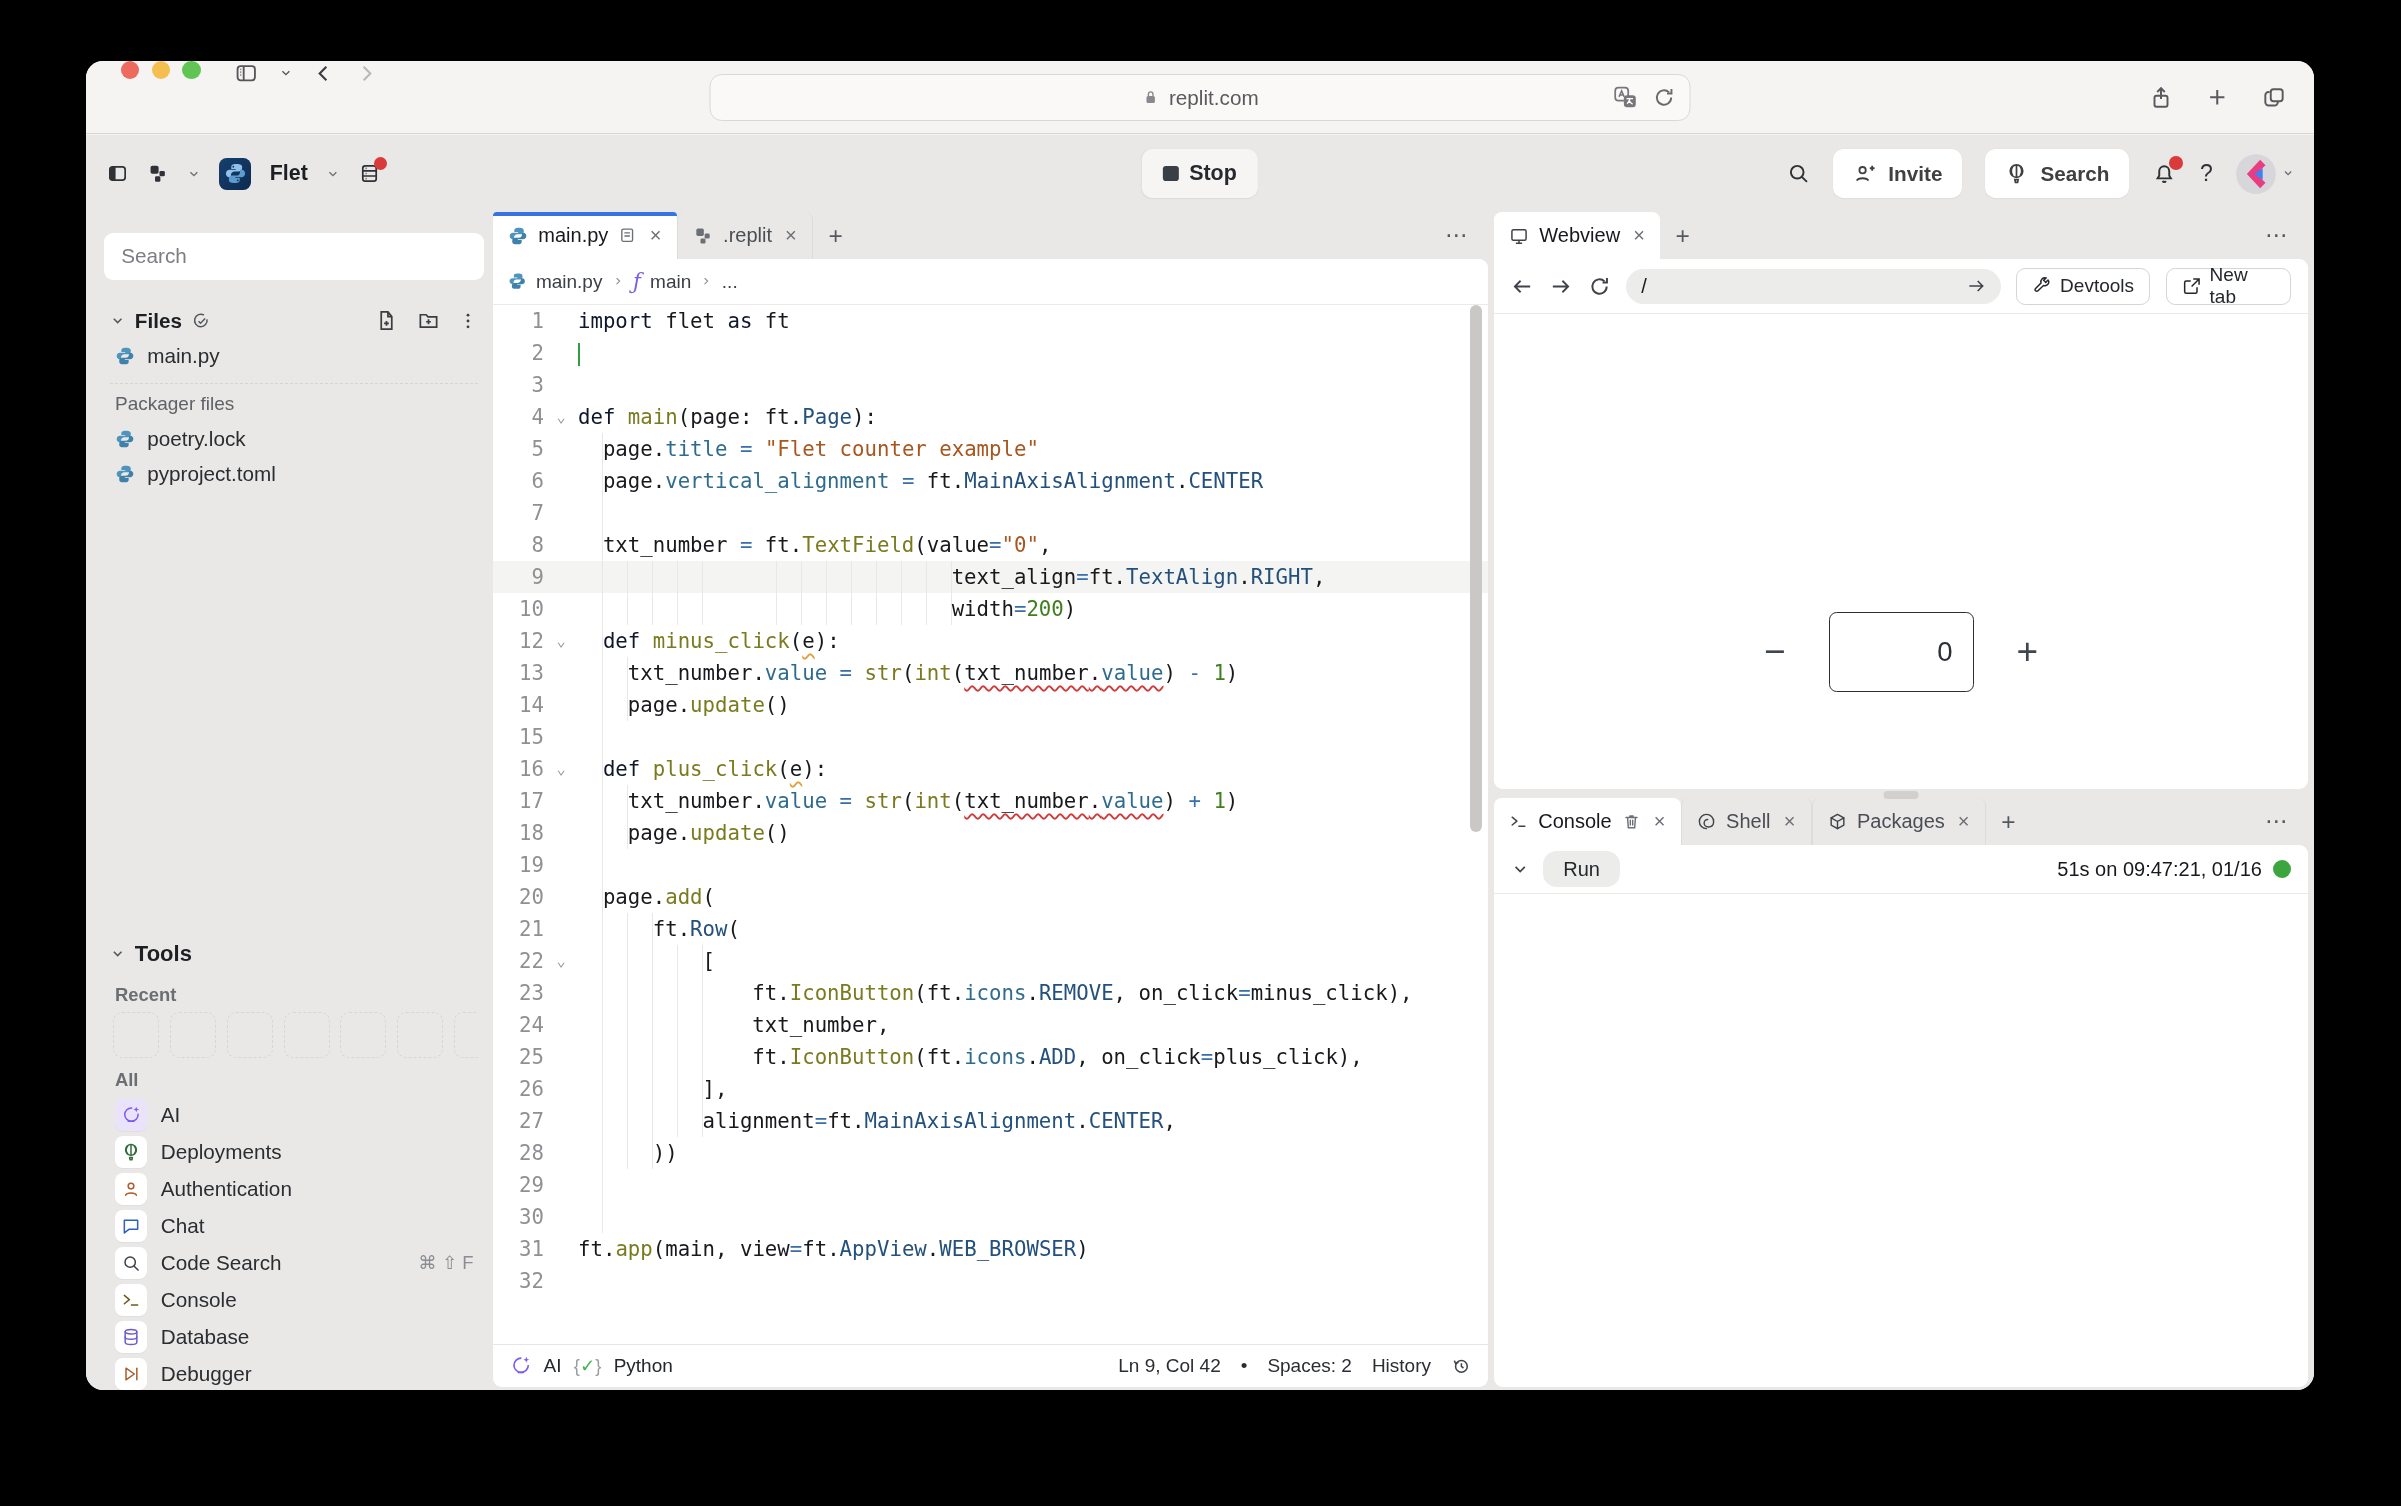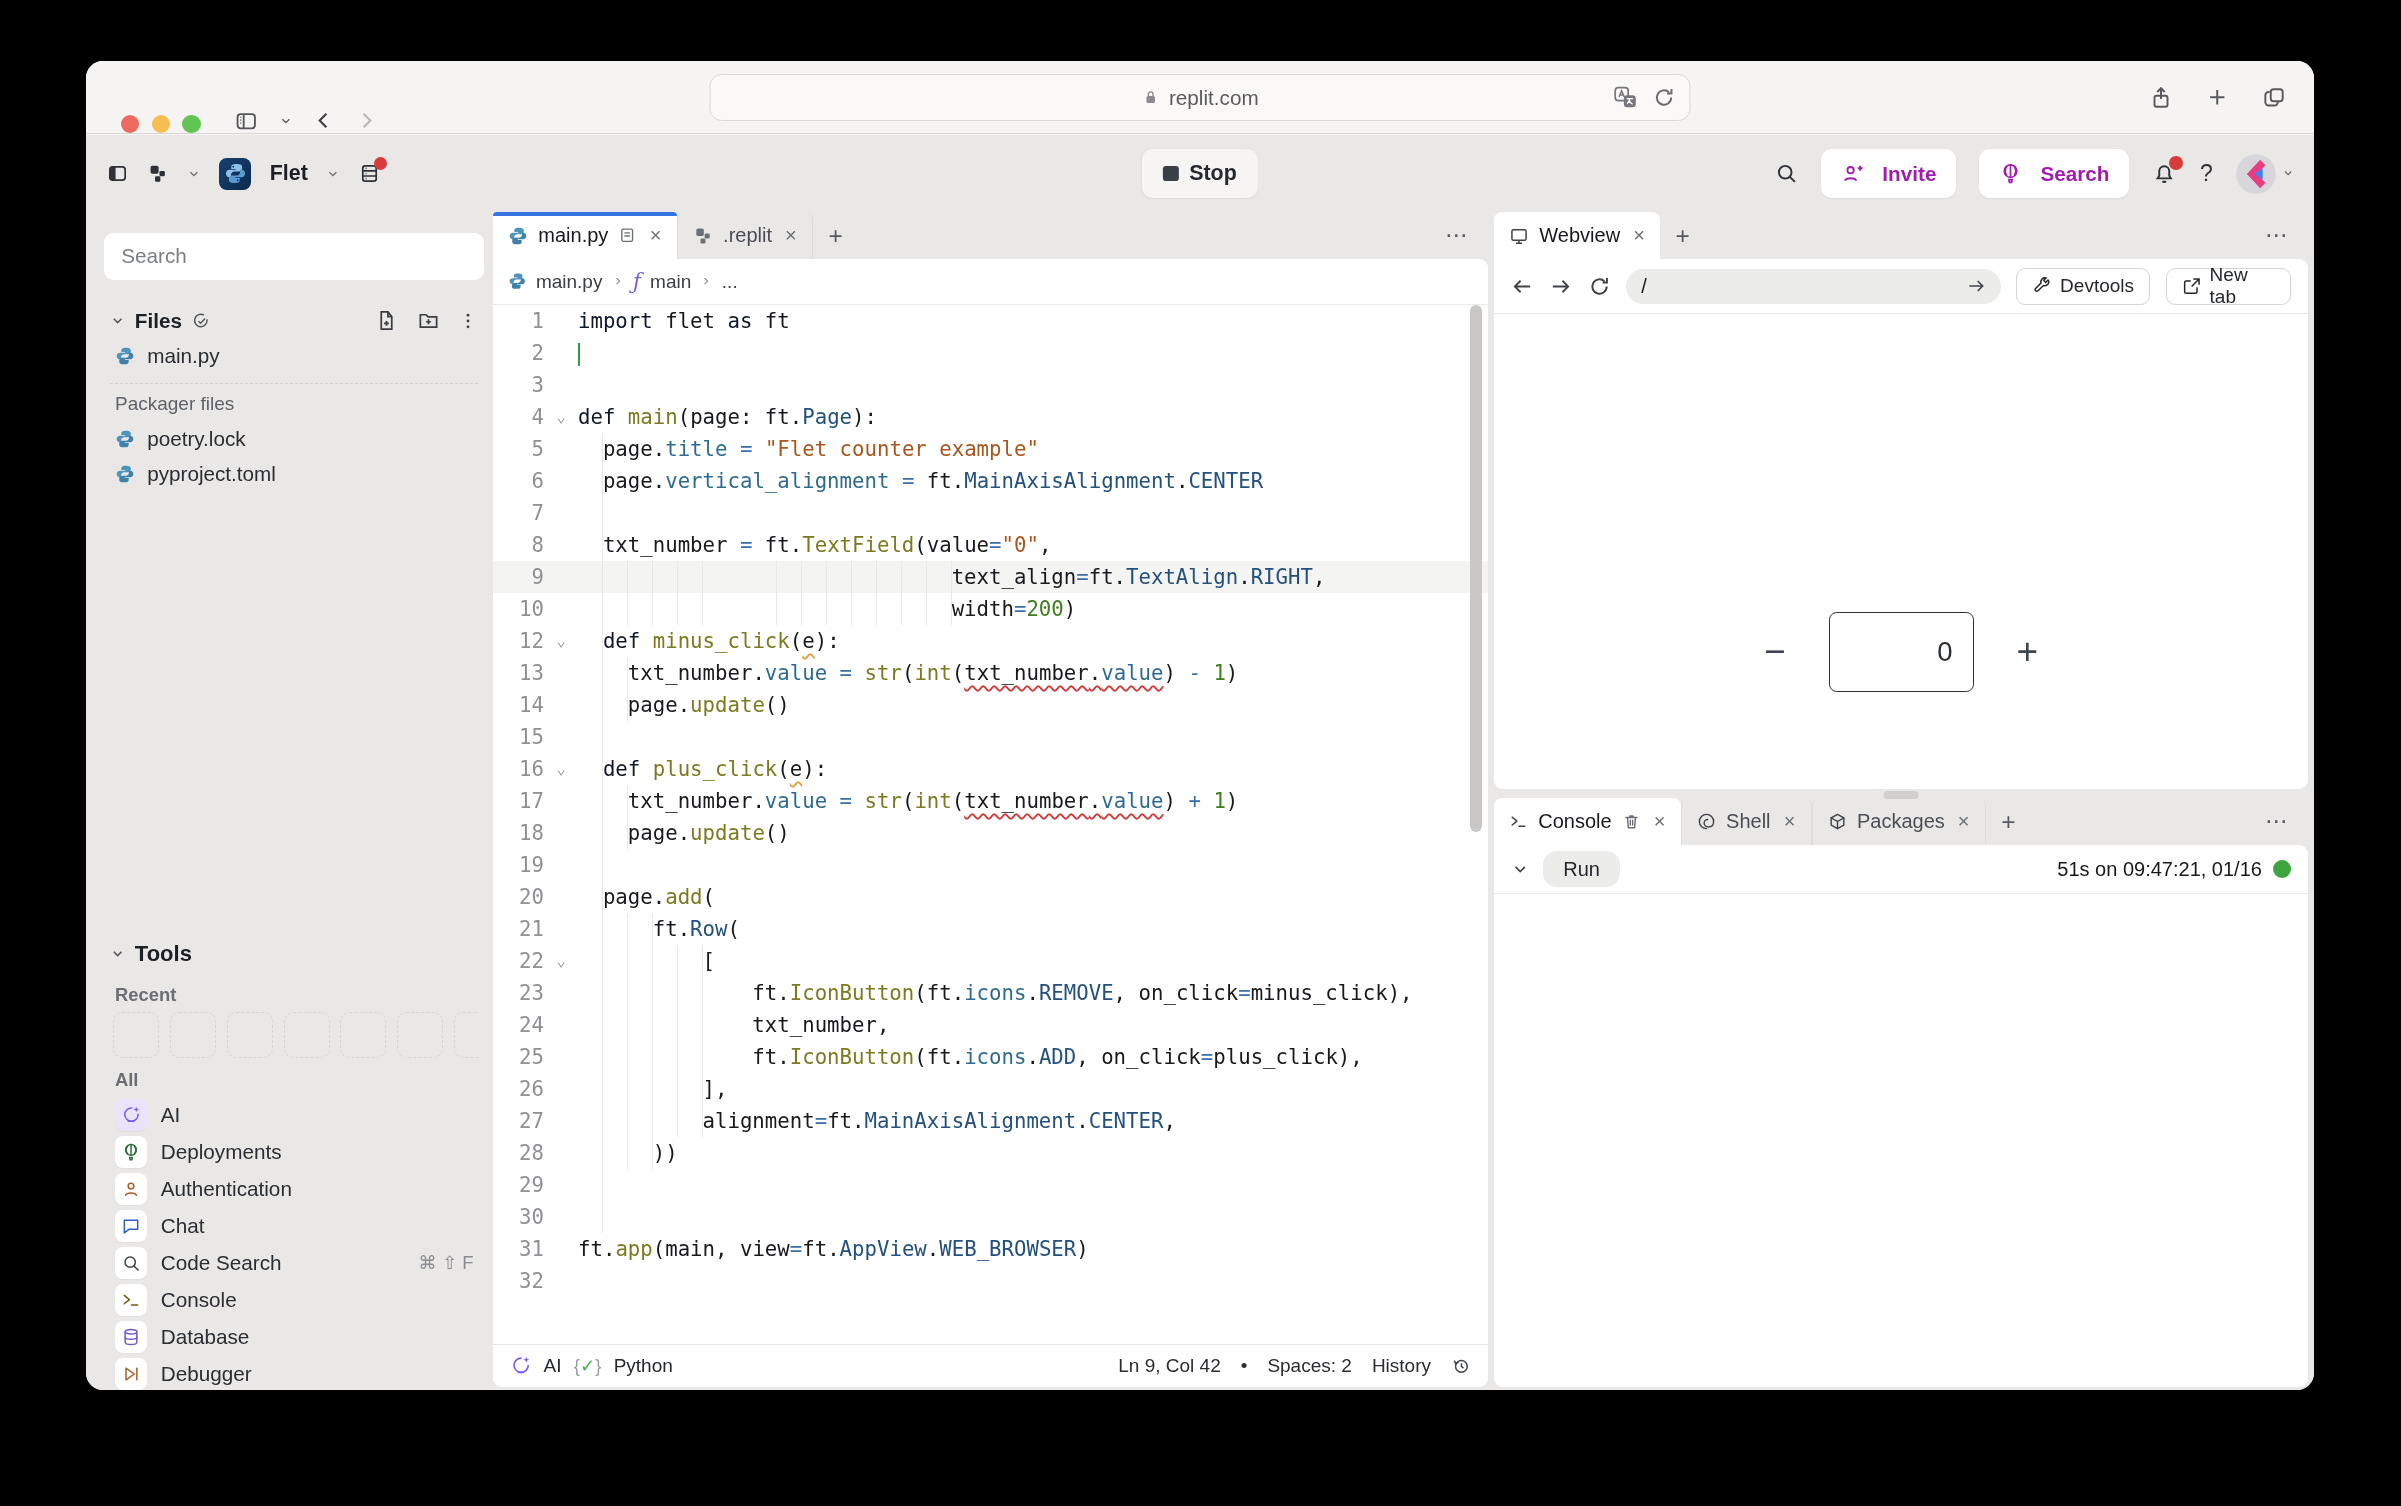--- a/index.html
+++ b/index.html
@@ -1,40 +1,40 @@
 <!DOCTYPE html>
 <html style="--accent: #3574e2; --rgreen: #3da53f; --nred: #d93a3a;font-size:12.2px"><head>
 <meta charset="utf-8">
 <style>
   *{box-sizing:border-box;margin:0;padding:0}
   body{width:2401px;height:1506px;background:#000;overflow:hidden;font-family:"Liberation Sans","DejaVu Sans",sans-serif}
   .ic{display:inline-flex;align-items:center;justify-content:center;flex:0 0 auto}
   .ic svg{width:100%;height:100%}
   .window{position:absolute;left:86px;top:61px;width:2228px;height:1329px;border-radius:17px;background:#f5f4f3;overflow:hidden;color:#17191d}
   
-  .titlebar{position:absolute;top:0;left:0;right:0;height:73px;background:#f5f4f3;border-bottom:0.8px solid #d9d7d5;display:flex;align-items:flex-end;padding:0 35px}
+  .titlebar{position:absolute;top:0;left:0;right:0;height:73px;background:#f5f4f3;border-bottom:0.8px solid #d9d7d5;display:flex;align-items:flex-start;padding:0 35px}
   .tl{width:18.4px;height:18.4px;border-radius:50%;margin-right:12.2px}
   .tlr{background:#ed6a5e}.tly{background:#f4bf4f}.tlg{background:#61c554}
   .tbicons{display:flex;align-items:center;gap:20px;margin-left:21.4px;color:#55555a}
   .fwd{color:#b8b8bc}
   .urlcapsule{position:absolute;left:50%;transform:translateX(-50%);top:13px;width:981px;height:47px;border:0.8px solid #dad8d6;border-radius:12.2px;background:#faf9f8;display:flex;align-items:center;justify-content:center;gap:9.2px;color:#5a5a5e;font-size:20.7px}
   .capright{position:absolute;right:13.8px;top:0;height:100%;display:flex;align-items:center;gap:13.8px;color:#77777b}
   .tbright{position:absolute;right:27.5px;top:0;height:73px;display:flex;align-items:center;gap:31px;color:#5a5a5e}
   
   .workspace{position:absolute;top:74px;left:0;right:0;bottom:0;background:#e9e8e6}
   .rtopbar{position:absolute;top:0;left:0;right:0;height:77px;display:flex;align-items:center;padding:0 20px;color:#2e3136}
   .ltgrp{display:flex;align-items:center;gap:18.4px}
   .badge{width:32px;height:32px;border-radius:7.7px;background:linear-gradient(135deg,#16406e,#0d2a4e);display:flex;align-items:center;justify-content:center}
   .projname{font-size:21.4px;font-weight:700;color:#1c1f23}
   .reldot{position:relative}
   .reddot{position:absolute;top:-5.4px;right:-6.1px;width:13.8px;height:13.8px;border-radius:50%;background:var(--nred,#d93a3a)}
   .stopbtn{position:absolute;left:50%;transform:translateX(-50%);top:13.8px;height:49px;background:#f6f5f4;border-radius:10.7px;display:flex;align-items:center;gap:10.7px;padding:0 21.4px;font-size:21.4px;font-weight:600;color:#26292e;box-shadow:0 0.8px 1.5px rgba(0,0,0,.06)}
   .stopsq{width:15.3px;height:15.3px;border-radius:3.1px;background:#3a3f45}
   .rtgrp{margin-left:auto;display:flex;align-items:center;gap:23px}
-  .wbtn{background:#fff;border-radius:10.7px;height:49px;display:flex;align-items:center;gap:18px;padding:0 20px;font-size:20.7px;font-weight:600;color:#a21caf;box-shadow:0 0.8px 1.5px rgba(0,0,0,.05)}
+  .wbtn{background:#fff;border-radius:10.7px;height:49px;display:flex;align-items:center;gap:12px;padding:0 20px;font-size:20.7px;font-weight:600;color:#404040;box-shadow:0 0.8px 1.5px rgba(0,0,0,.05)}
   .avatar{width:40px;height:40px;border-radius:50%;overflow:hidden}
   
   .sidebar{position:absolute;left:12.2px;top:77px;width:392px;bottom:0;overflow:hidden;padding:0 6.1px}
   .search{height:47px;background:#fff;border-radius:9.2px;display:flex;align-items:center;padding:0 17px;color:#7b7e83;font-size:20.7px;margin-top:20.7px}
   .shead{display:flex;align-items:center;margin:29px 6.1px 6.1px;gap:9.2px;color:#1c1f23}
   .shead .ttl{font-size:20.7px;font-weight:700}
   .sheadicons{margin-left:auto;display:flex;align-items:center;gap:18.4px;color:#3a3d42}
   .filerow{display:flex;align-items:center;gap:12.2px;height:35px;padding:0 10.7px;font-size:20.7px;color:#2a2d31;border-radius:7.7px}
   .dashline{border-top:1.5px dashed #d6d4d2;margin:9.2px 6.1px}
   .plabel{font-size:19px;color:#5f6368;margin:7.7px 0 6.1px 10.7px}

